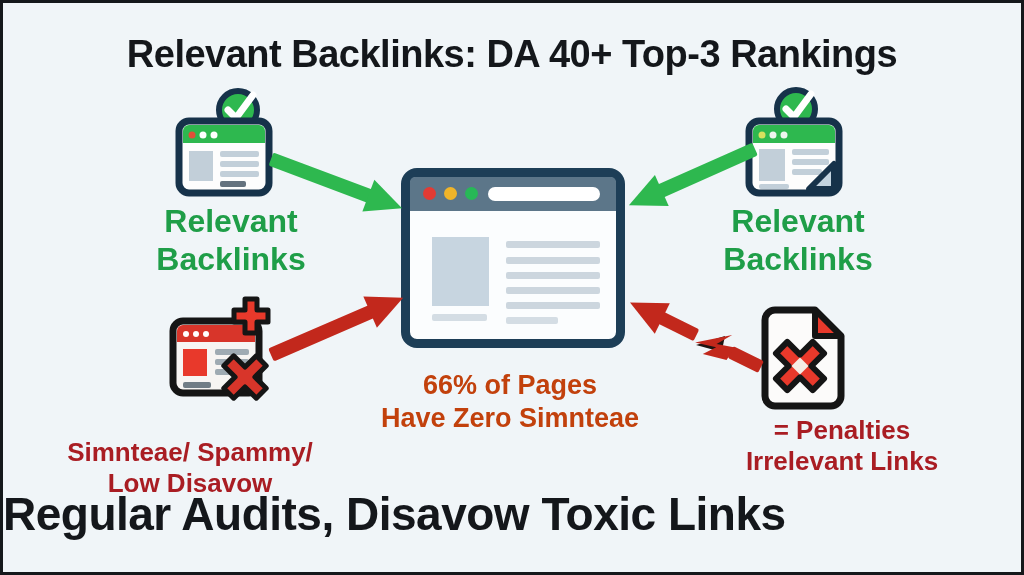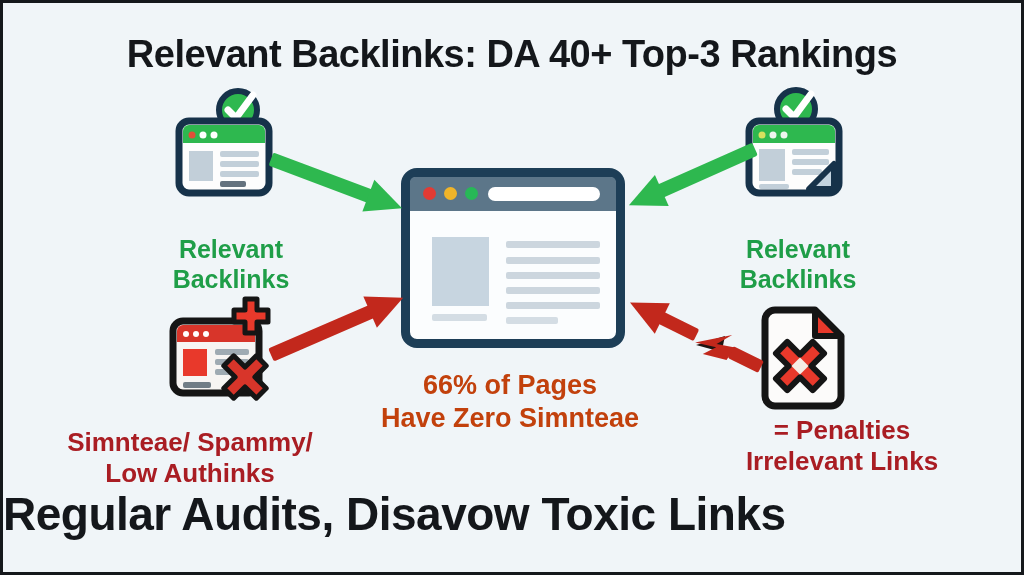--- a/index.html
+++ b/index.html
@@ -16,25 +16,25 @@
   .footer{
     position:absolute;left:0;top:484px;width:100%;text-align:left;
     font-size:46px;font-weight:bold;letter-spacing:-0.5px;color:#14171b;
   }
   .center-stat{
     position:absolute;left:357px;top:366px;width:300px;text-align:center;
     font-size:27px;font-weight:bold;color:#c2410c;line-height:1.22;
   }
   
   .node-label{position:absolute;text-align:center;font-weight:bold;line-height:1.18;}
-  .label-green{color:#1f9e48;font-size:25px;margin-top:32px;}
+  .label-green{color:#1f9e48;font-size:32px;}
   .label-red{color:#a91d23;font-size:26px;}
   .lbl-tl{left:138px;top:200px;width:180px;}
   .lbl-tr{left:705px;top:200px;width:180px;}
-  .lbl-bl{left:28px;top:424px;width:318px;}
+  .lbl-bl{left:28px;top:434px;width:318px;}
   .lbl-br{left:733px;top:412px;width:212px;}
   
   .node-icon{position:absolute;}
   .icon-tl{left:165px;top:84px;width:112px;height:114px;}
   .icon-tr{left:735px;top:84px;width:112px;height:114px;}
   .icon-bl{left:162px;top:290px;width:112px;height:112px;}
   .icon-br{left:750px;top:300px;width:95px;height:110px;}
   .node-icon svg{width:100%;height:100%;display:block;}
   
   .center-browser{
@@ -120,21 +120,21 @@
       <rect x="50" y="56" width="34" height="6" rx="2" fill="#9fabb3"></rect>
       <rect x="50" y="66" width="34" height="6" rx="2" fill="#9fabb3"></rect>
       <rect x="50" y="76" width="26" height="6" rx="2" fill="#9fabb3"></rect>
       <rect x="18" y="89" width="28" height="6" rx="2" fill="#717d86"></rect>
       <path d="M80 6 h12 v11 h11 v12 h-11 v11 h-12 v-11 h-11 v-12 h11 z" fill="#e8392b" stroke="#151515" stroke-width="5" stroke-linejoin="round"></path>
       <path transform="translate(80,84) rotate(45)" d="M-7 -23 h14 v16 h16 v14 h-16 v16 h-14 v-16 h-16 v-14 h16 z" fill="#d8352a" stroke="#151515" stroke-width="5" stroke-linejoin="round"></path>
     </svg>
   </div>
   <div class="node-label label-red lbl-bl">
     <div>Simnteae/ Spammy/</div>
-    <div>Low Authinks</div>
+    <div>Low Disavow</div>
   </div>
 
   <div class="node-icon icon-br">
     <svg viewBox="0 0 95 110">
       <path d="M22 7 h40 l26 26 v60 a10 10 0 0 1 -10 10 H22 a10 10 0 0 1 -10 -10 V17 a10 10 0 0 1 10 -10 z" fill="#fcfbfa" stroke="#151515" stroke-width="7" stroke-linejoin="round"></path>
       <path d="M62 7 L88 33 H62 z" fill="#e8392b" stroke="#151515" stroke-width="6" stroke-linejoin="round"></path>
       <g transform="translate(47,63) rotate(45)">
         <path d="M-8 -26 h16 v18 h18 v16 h-18 v18 h-16 v-18 h-18 v-16 h18 z" fill="#e8392b" stroke="#151515" stroke-width="6" stroke-linejoin="round"></path>
         <rect x="-6" y="-6" width="12" height="12" fill="#f5ece4"></rect>
       </g>

